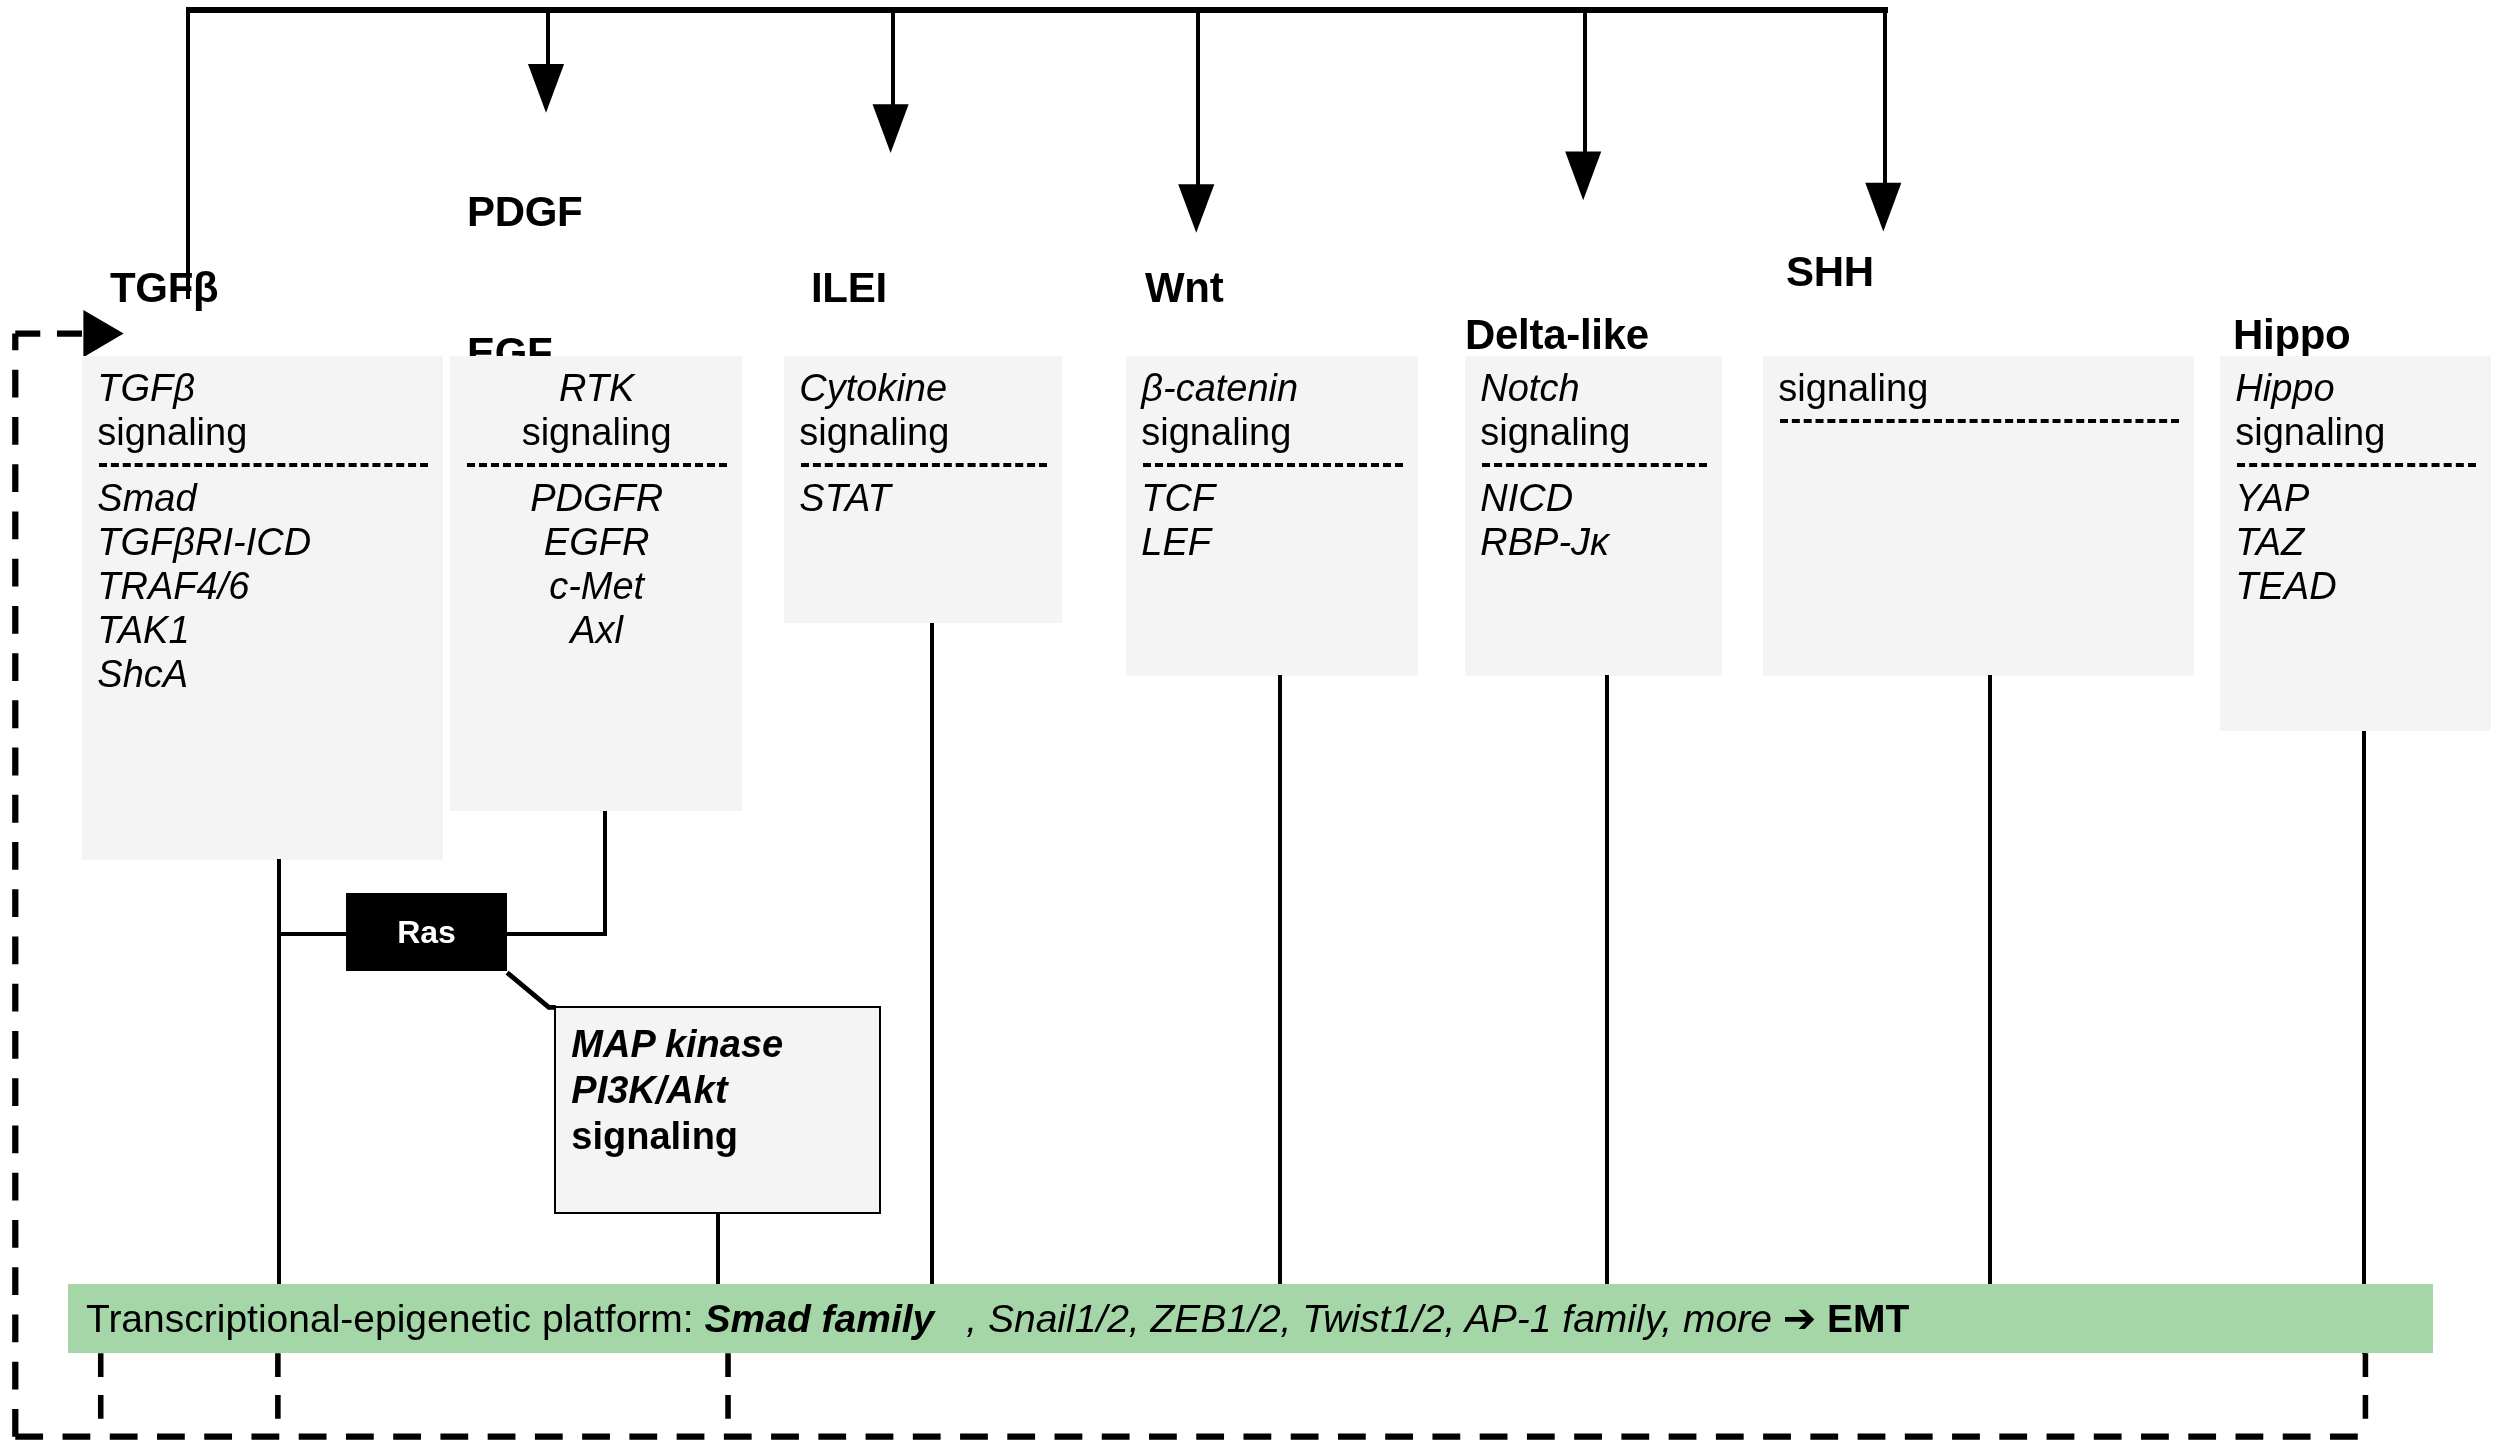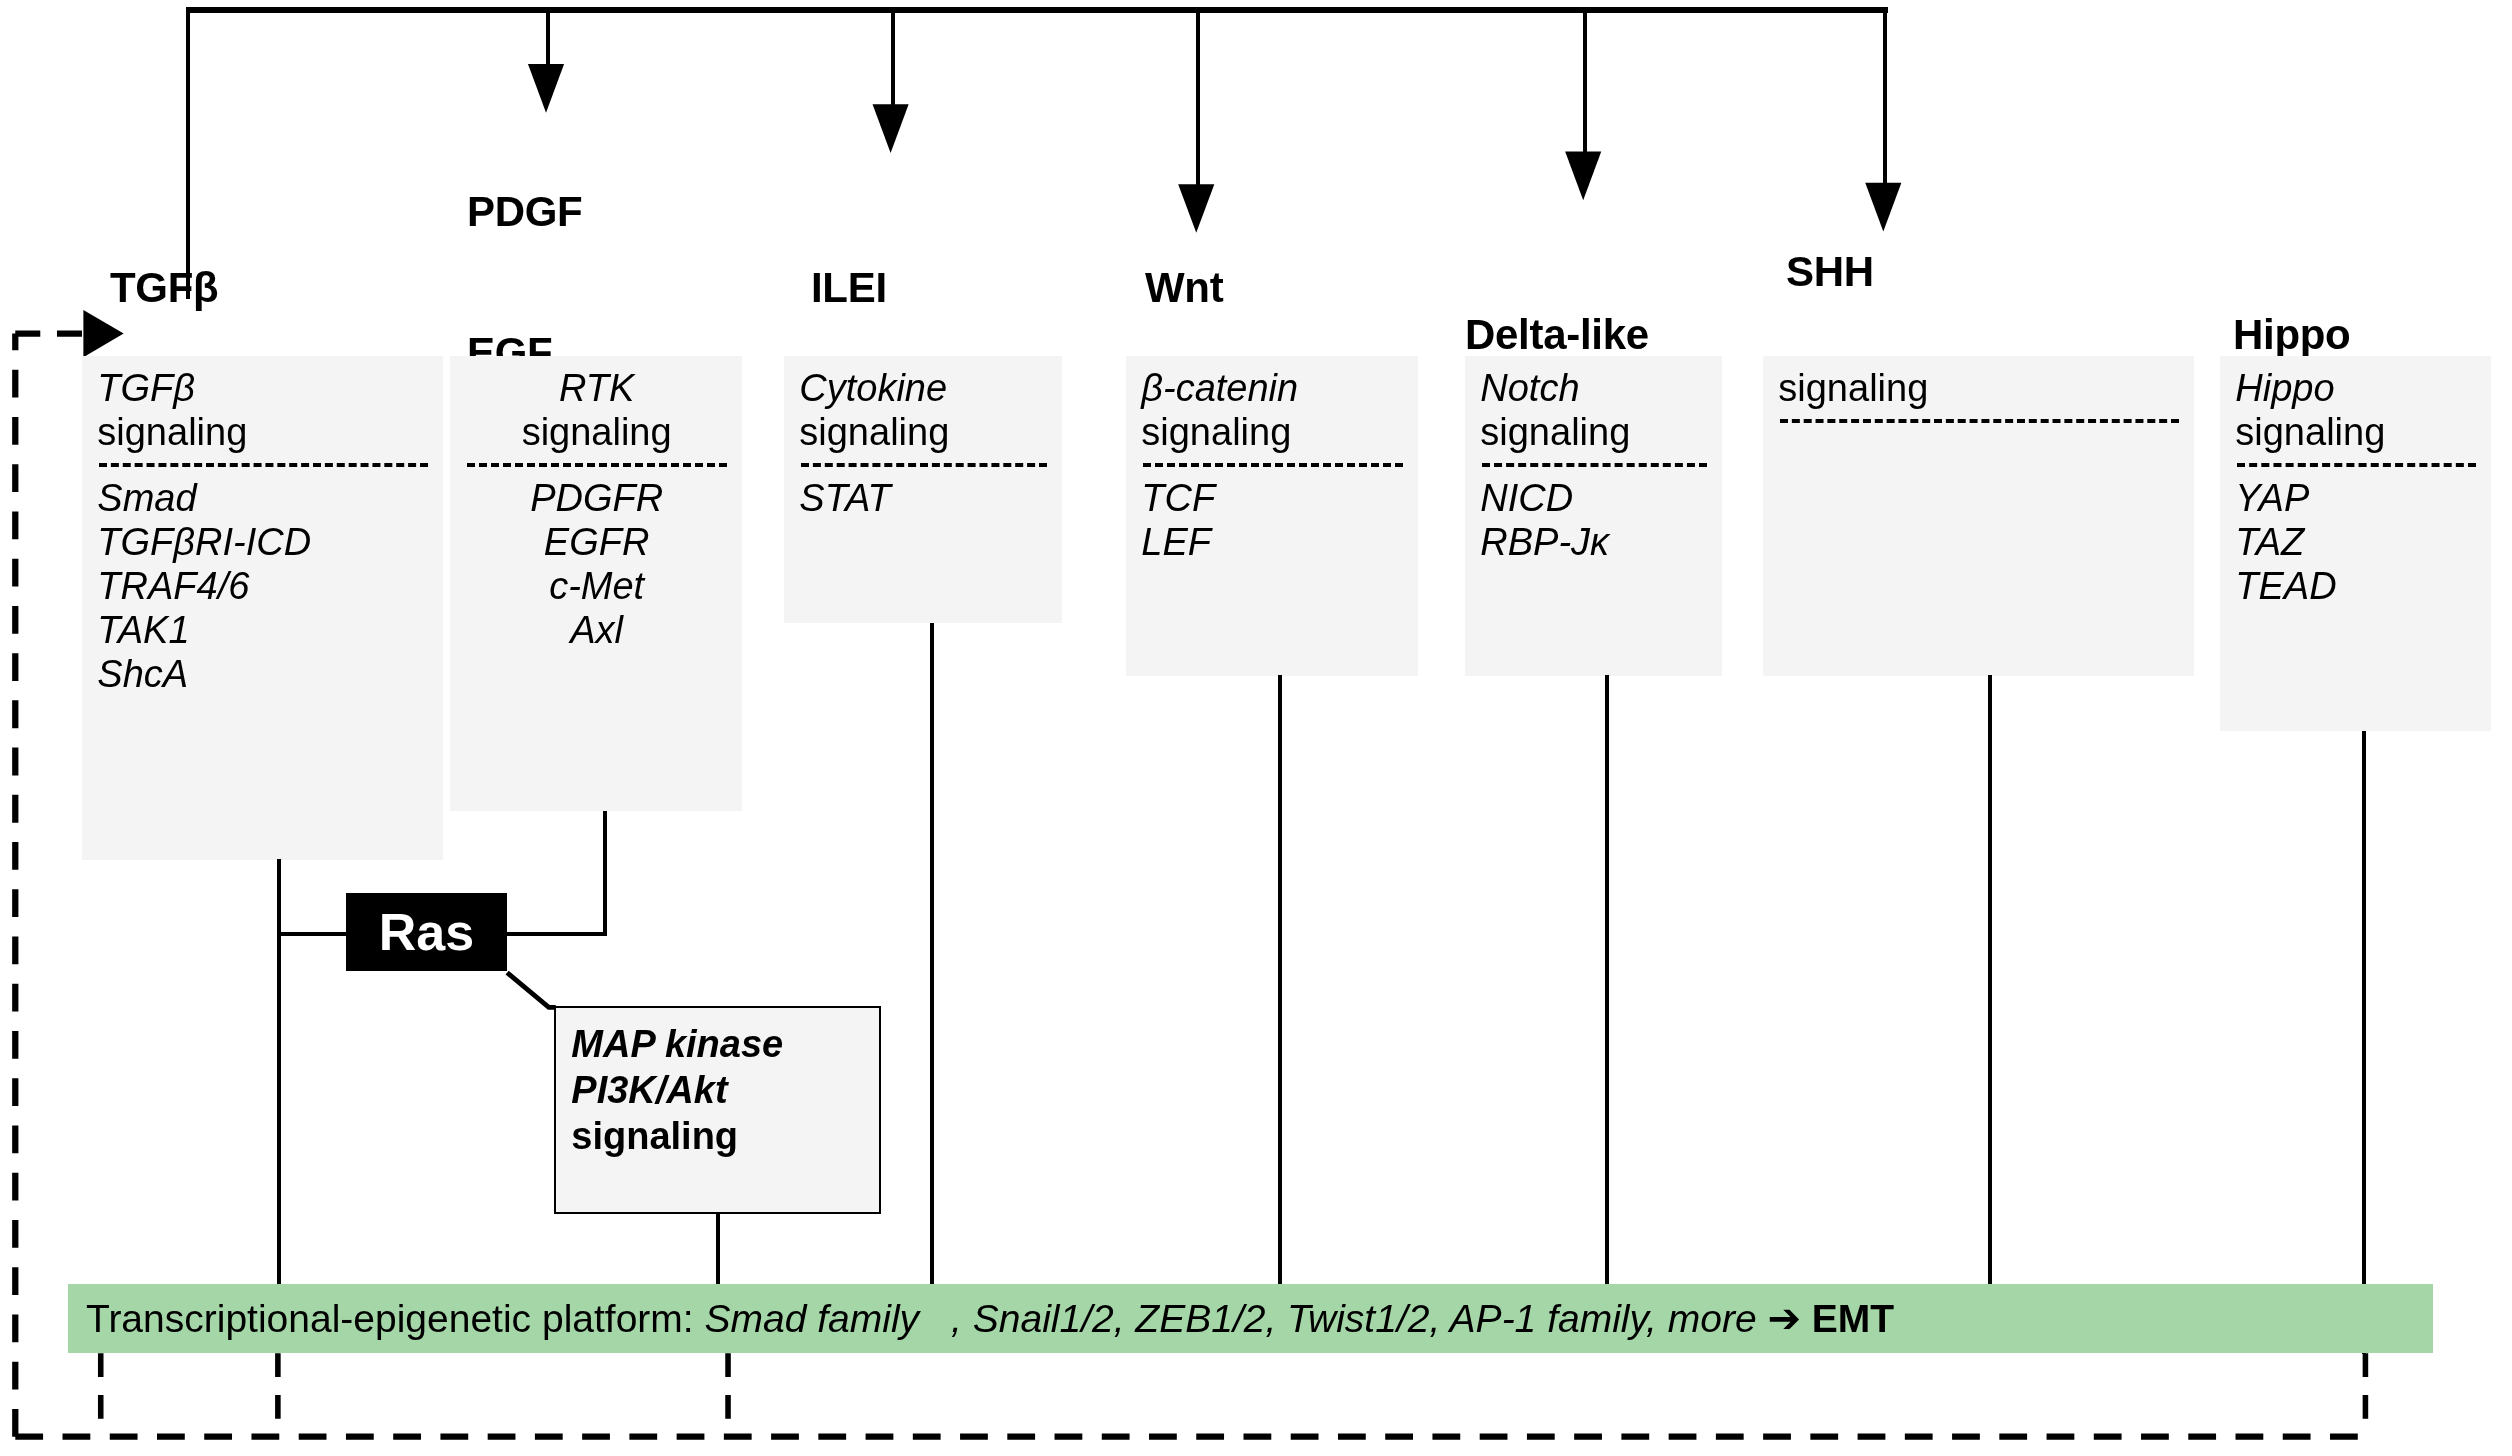--- a/index.html
+++ b/index.html
@@ -37,21 +37,21 @@
     border-top:4.9px dashed #000;
     margin:9.7px 1.4px 8.3px 1.4px;
   }
 
   
   #ras-box{
     position:absolute;
     background:#000;
     color:#fff;
     font-weight:bold;
-    font-size:52px;
+    font-size:32px;
     display:flex;
     align-items:center;
     justify-content:center;
   }
 
   
   #mapk-box{
     position:absolute;
     background:#f4f4f4;
     border:2.8px solid #000;
@@ -70,21 +70,21 @@
     align-items:center;
     box-sizing:border-box;
     padding-left:18px;
   }
   #green-bar .txt{
     font-size:39px;
     line-height:42px;
     color:#000;
     white-space:pre;
   }
-  #green-bar .bi{font-weight:normal;font-style:italic;}
+  #green-bar .bi{font-weight:bold;font-style:italic;}
   #green-bar .it{font-style:italic;margin-left:32px;}
   #green-bar .bd{font-weight:bold;}
   #green-bar .arrw{font-weight:bold;font-size:40px;}
 
   
   .vline{position:absolute;background:#000;width:4.2px;}
   .hline{position:absolute;background:#000;height:4.2px;}
   .hline-thick{position:absolute;background:#000;height:6.3px;}
 
   svg.overlay{position:absolute;left:0;top:0;width:2512px;height:1457px;pointer-events:none;}

